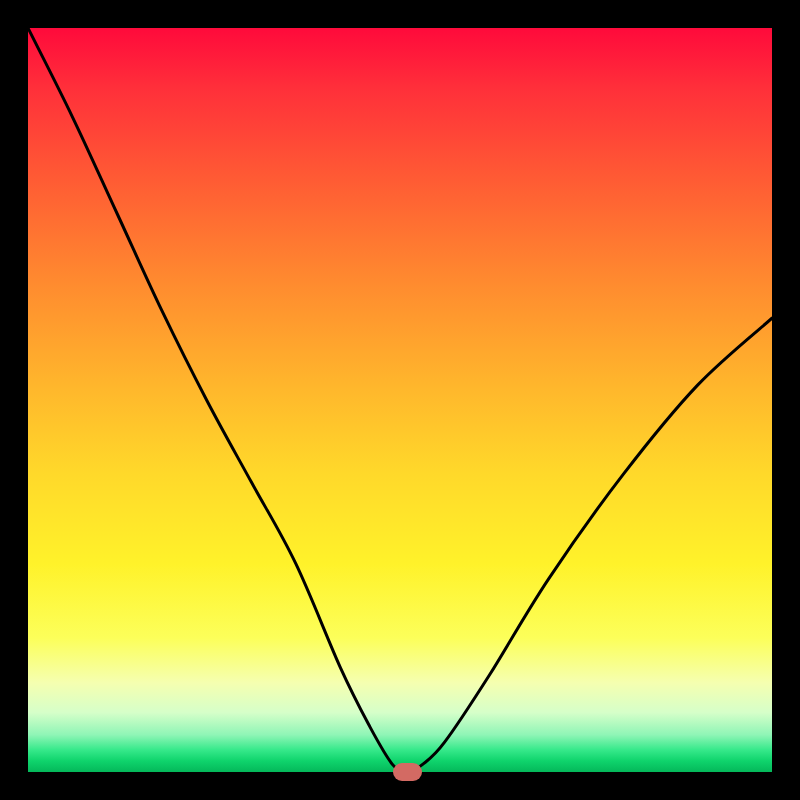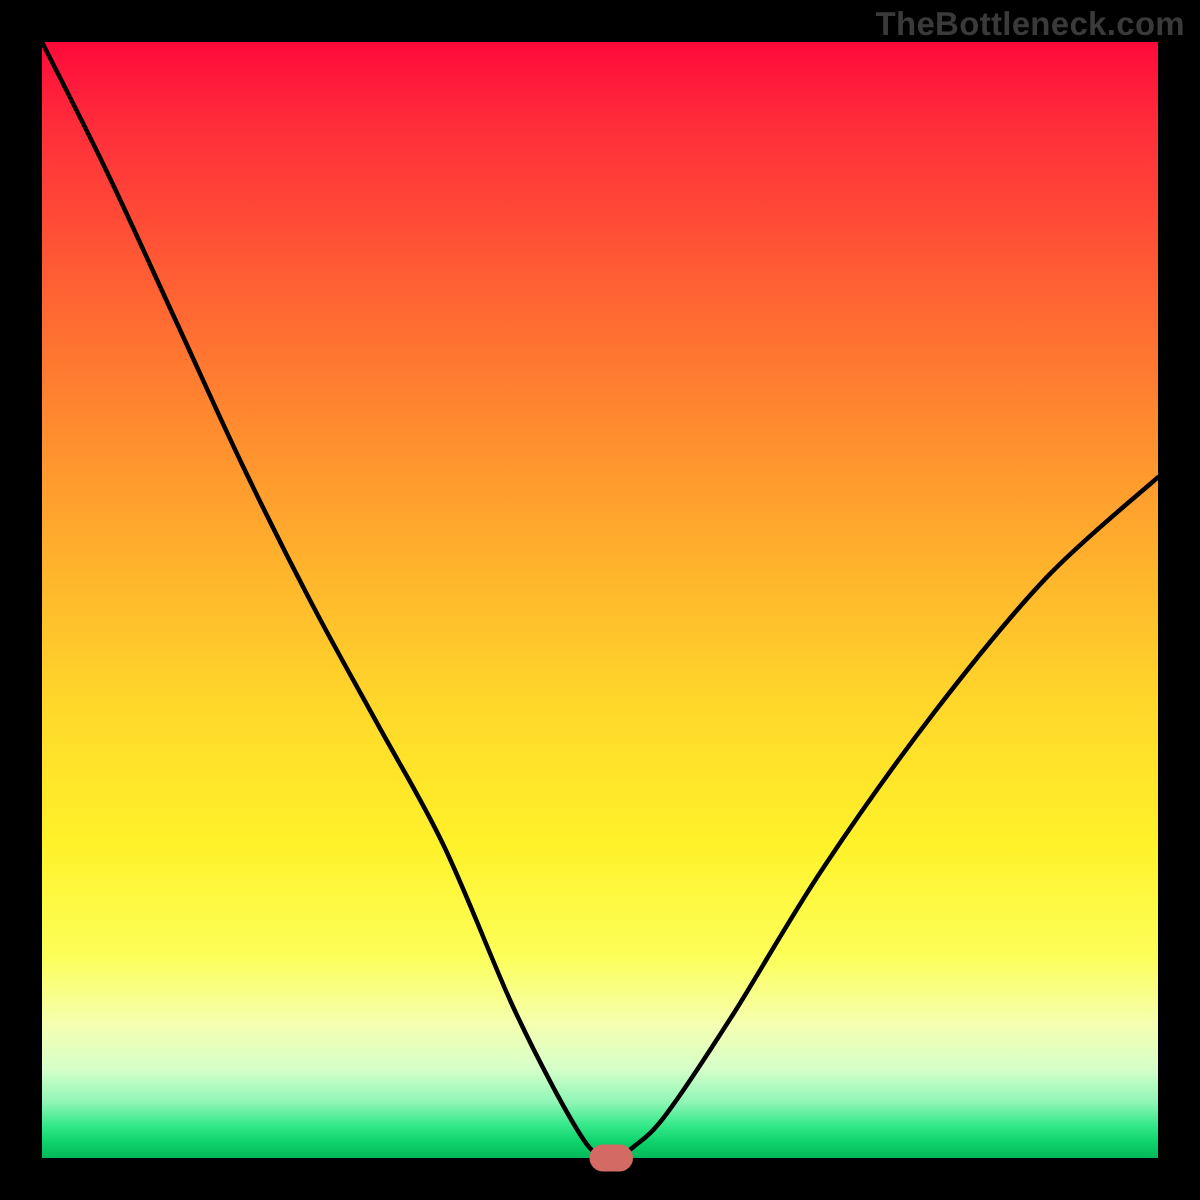--- a/index.html
+++ b/index.html
@@ -62,21 +62,20 @@
   .ideal-marker {
     position: absolute;
     background: #d36a63;
     border-radius: 9px;
   }
 </style>
 </head>
 <body>
 
 <div class="frame">
-  <div class="watermark">TheBottleneck.com</div>
 
   <div class="plot">
     <div class="gradient"></div>
 
     <svg class="curve" viewBox="0 0 744 744" preserveAspectRatio="none">
       <path fill="none" stroke="#000" stroke-width="3" stroke-linejoin="round" stroke-linecap="round" d="M 0.0 0.0 C 7.4 14.9 29.8 58.3 44.6 89.3 C 59.5 120.3 74.4 153.8 89.3 186.0 C 104.2 218.2 119.0 251.7 133.9 282.7 C 148.8 313.7 163.7 343.5 178.6 372.0 C 193.4 400.5 208.3 426.6 223.2 453.8 C 238.1 481.1 253.0 504.7 267.8 535.7 C 282.7 566.7 300.1 612.6 312.5 639.8 C 324.9 667.1 333.6 683.2 342.2 699.4 C 350.9 715.5 358.4 729.1 364.6 736.6 C 370.8 744.0 374.5 744.0 379.4 744.0 C 384.4 744.0 388.1 741.5 394.3 736.6 C 400.5 731.6 405.5 729.1 416.6 714.2 C 427.8 699.4 443.9 674.6 461.3 647.3 C 478.6 620.0 498.5 584.0 520.8 550.6 C 543.1 517.1 570.4 478.6 595.2 446.4 C 620.0 414.2 644.8 383.2 669.6 357.1 C 694.4 331.1 731.6 301.3 744.0 290.2"></path>
     </svg>
 
     <div class="ideal-marker" style="left: 364.56px; width: 29.76px; top: 735px; height: 18px;"></div>
   </div>

